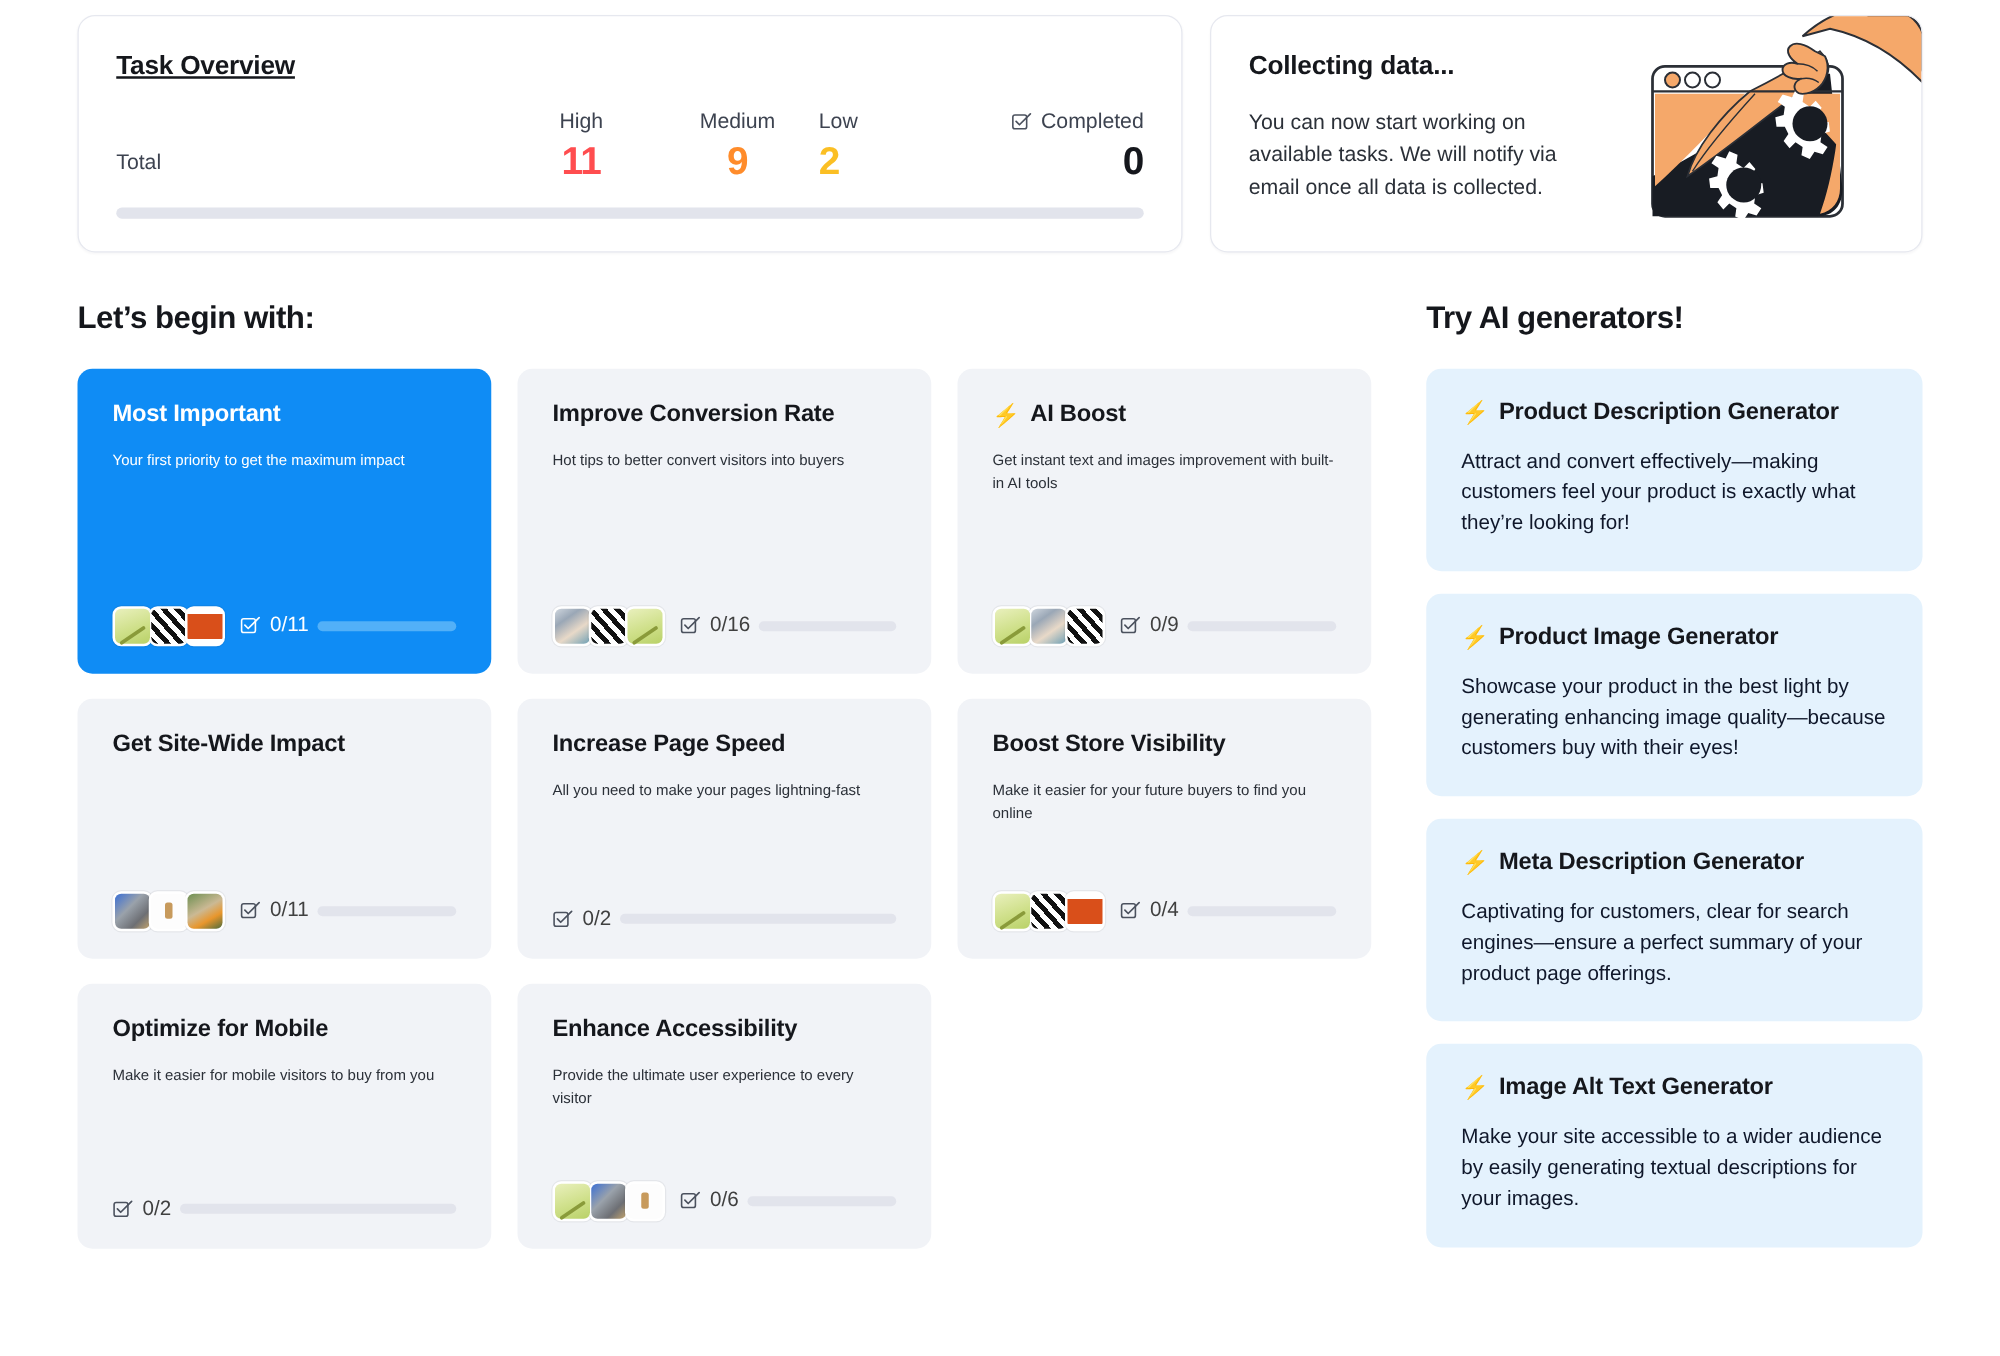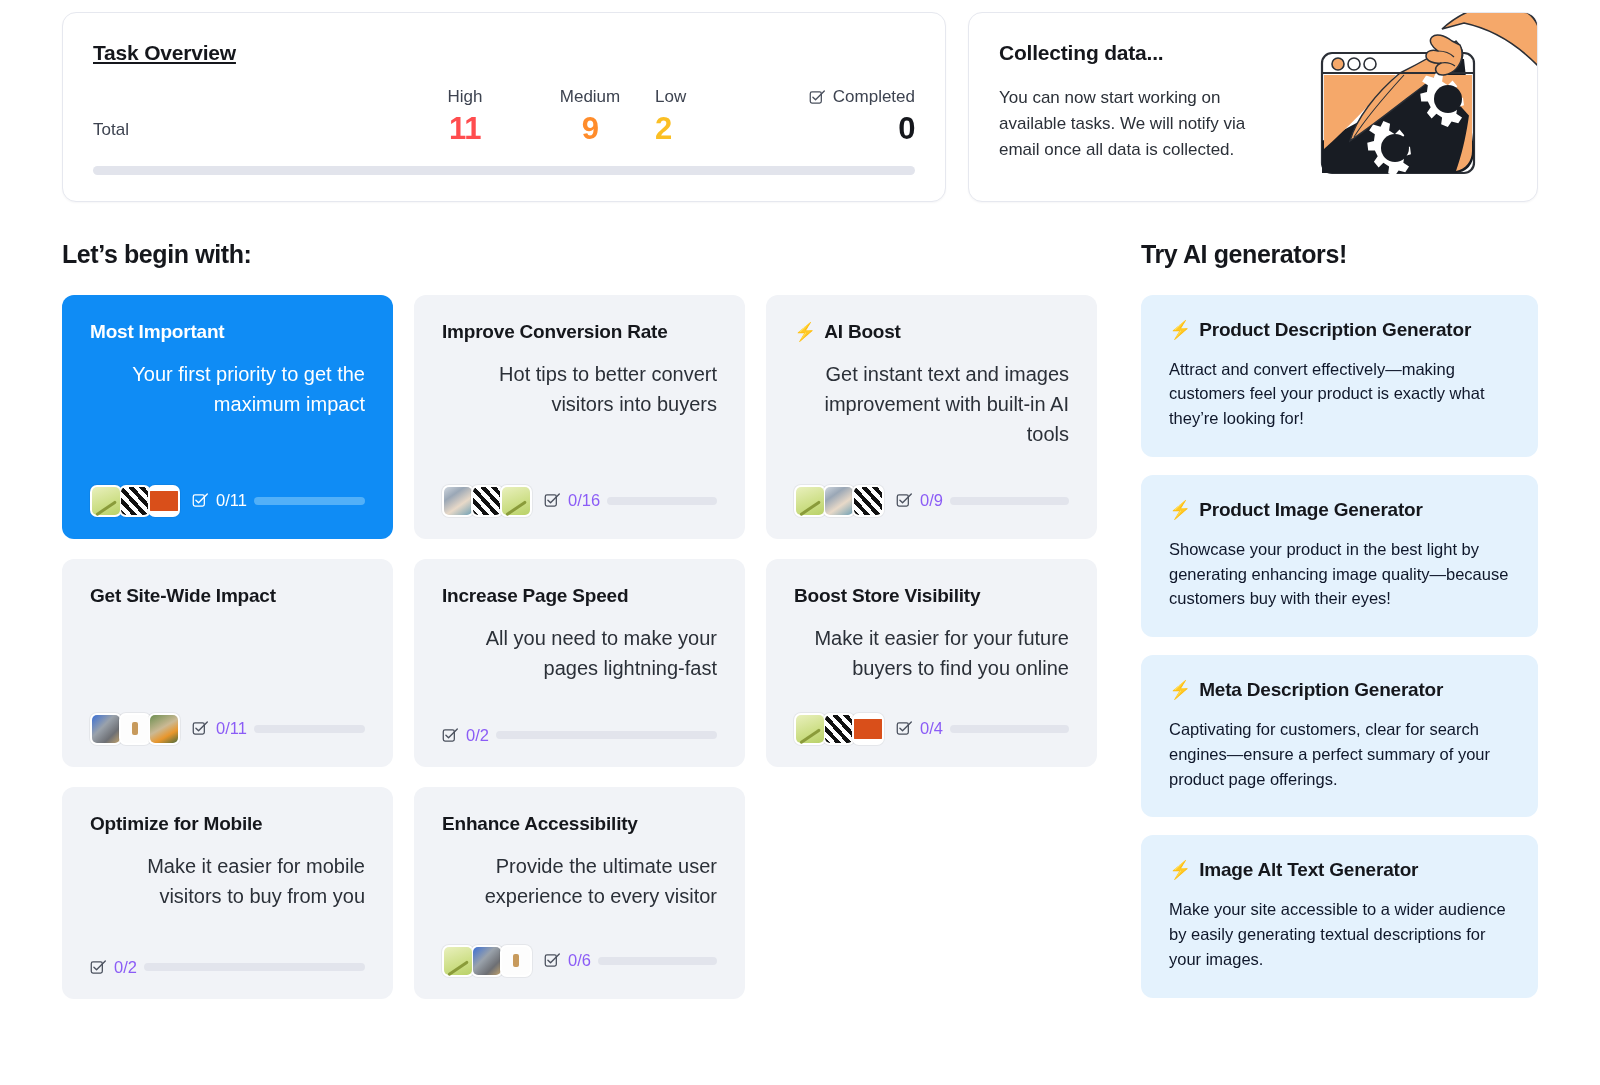--- a/index.html
+++ b/index.html
@@ -147,24 +147,23 @@
   .tcard-title {
     font-size: 19px;
     font-weight: bold;
     letter-spacing: -0.2px;
     margin-bottom: 16px;
     display: flex;
     align-items: center;
     gap: 8px;
   }
   .tcard-desc {
-    font-size: 20px;
+    font-size: 12px;
     line-height: 1.5;
     color: #2b3038;
-    text-align: right;
   }
   .featured .tcard-desc { color: #ffffff; }
   .tcard-foot {
     margin-top: auto;
     padding-top: 20px;
     display: flex;
     align-items: center;
     gap: 12px;
   }
   .thumbs { display: flex; }
@@ -202,21 +201,21 @@
   .th-plant   { background: linear-gradient(150deg,#6d8f52 0%,#cbb994 45%,#e8962c 70%,#4c6b3c 100%); }
 
   .counter {
     display: flex;
     align-items: center;
     gap: 7px;
     flex: 1 1 auto;
   }
   .counter-text {
     font-size: 16.5px;
-    color: #8b5cf6;
+    color: #404040;
     white-space: nowrap;
   }
   .featured .counter-text { color: #ffffff; }
   .bar {
     height: 8px;
     border-radius: 5px;
     background: #e2e4ec;
     flex: 1 1 auto;
     min-width: 30px;
   }

